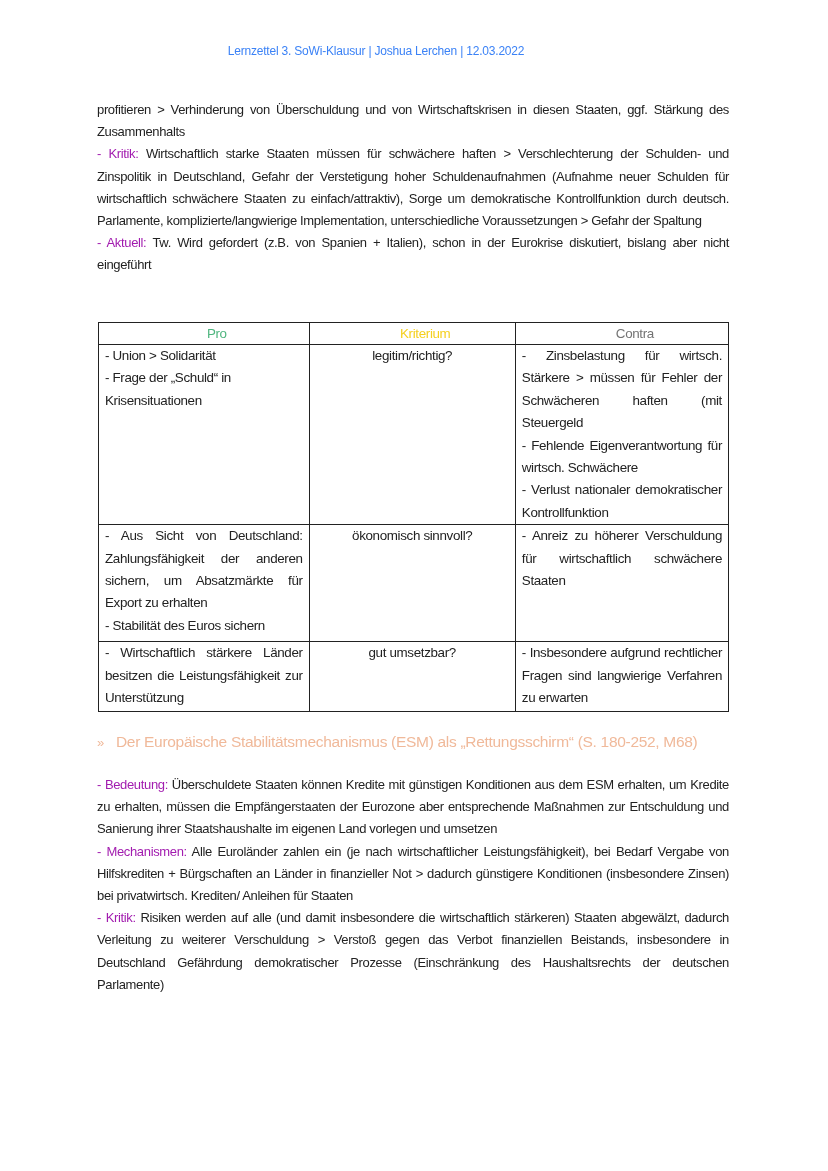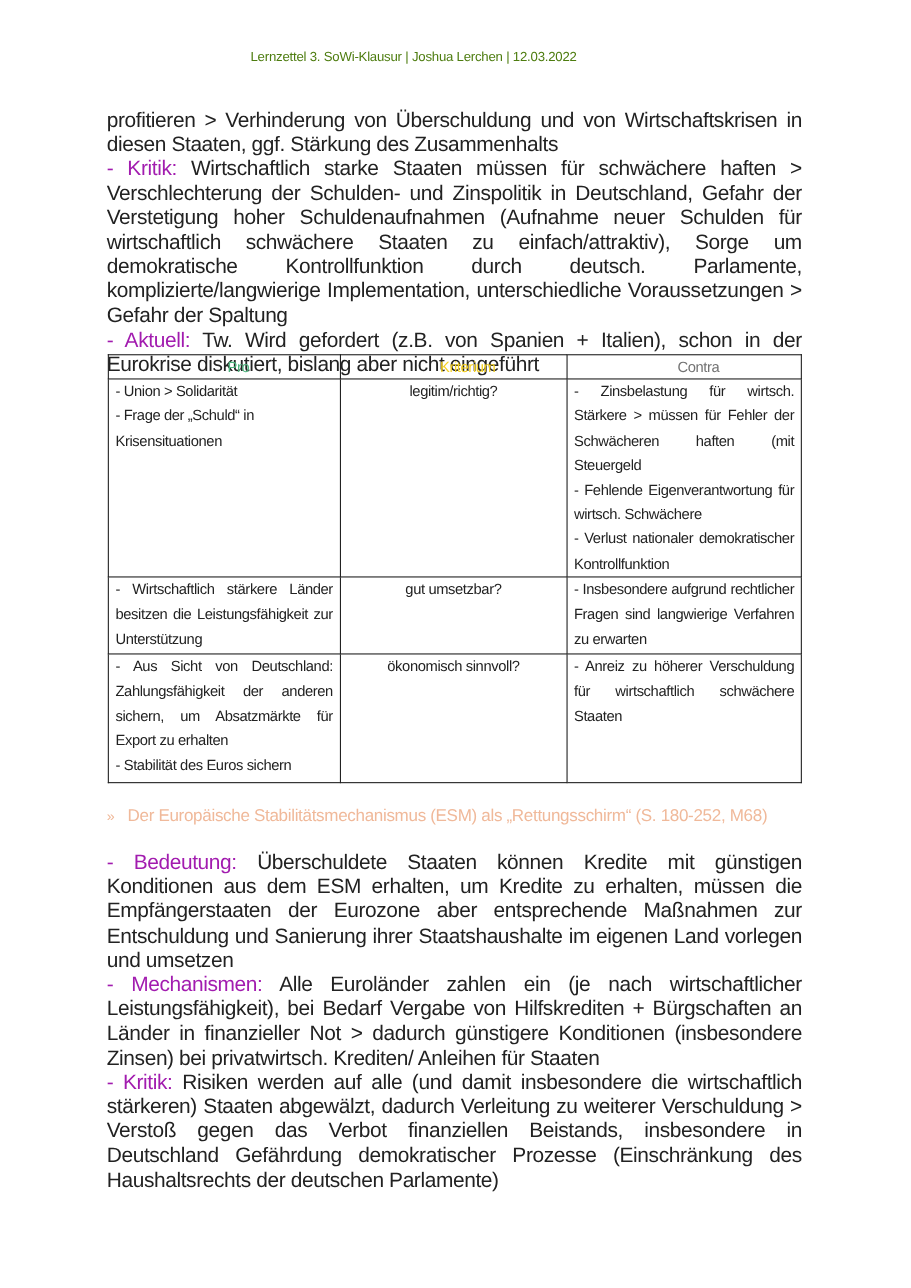--- a/index.html
+++ b/index.html
@@ -1,20 +1,20 @@
 <!DOCTYPE html>
 <html><head>
 <meta charset="utf-8">
 <style>
   html, body { margin:0; padding:0; background:#ffffff; }
   body { width:828px; height:1171px; position:relative; overflow:hidden;
          font-family:"Liberation Sans", sans-serif; color:#222; }
   .header { position:absolute; top:44px; left:0; width:752px; text-align:center;
-            font-size:12px; color:#4d7c0f; letter-spacing:-0.2px; }
-  .content { position:absolute; left:97px; width:632px; font-size:19px;
+            font-size:12px; color:#3b82f6; letter-spacing:-0.2px; }
+  .content { position:absolute; left:97px; width:632px; font-size:13px;
              line-height:22.2px; text-align:justify; letter-spacing:-0.35px; }
   .block { margin:0; }
   .lbl { color:#a21caf; }
   .lbl-ziel { color:#b9dba0; }
   table.pc { position:absolute; left:98px; top:322px; width:631px;
              border-collapse:collapse; font-size:13.4px; line-height:22.4px;
              letter-spacing:-0.35px; }
   table.pc th, table.pc td { border:1px solid #222; vertical-align:top;
              padding:0 6px; }
   table.pc th { font-weight:normal; text-align:center; height:21px; line-height:21px;padding-left:32px; }
@@ -53,37 +53,37 @@
         <div>- Union &gt; Solidarität</div>
         <div>- Frage der „Schuld“ in Krisensituationen</div>
       </td>
       <td class="crit">legitim/richtig?</td>
       <td class="just">
         <div>- Zinsbelastung für wirtsch. Stärkere &gt; müssen für Fehler der Schwächeren haften (mit Steuergeld</div>
         <div>- Fehlende Eigenverantwortung für wirtsch. Schwächere</div>
         <div>- Verlust nationaler demokratischer Kontrollfunktion</div>
       </td>
     </tr>
-    <tr style="height:70px;">
-      <td class="just">
-        <div>- Wirtschaftlich stärkere Länder besitzen die Leistungsfähigkeit zur Unterstützung</div>
-      </td>
-      <td class="crit">gut umsetzbar?</td>
-      <td class="just">
-        <div>- Insbesondere aufgrund rechtlicher Fragen sind langwierige Verfahren zu erwarten</div>
-      </td>
-    </tr>
     <tr style="height:117px;">
       <td class="just">
         <div>- Aus Sicht von Deutschland: Zahlungsfähigkeit der anderen sichern, um Absatzmärkte für Export zu erhalten</div>
         <div>- Stabilität des Euros sichern</div>
       </td>
       <td class="crit">ökonomisch sinnvoll?</td>
       <td class="just">
         <div>- Anreiz zu höherer Verschuldung für wirtschaftlich schwächere Staaten</div>
+      </td>
+    </tr>
+    <tr style="height:70px;">
+      <td class="just">
+        <div>- Wirtschaftlich stärkere Länder besitzen die Leistungsfähigkeit zur Unterstützung</div>
+      </td>
+      <td class="crit">gut umsetzbar?</td>
+      <td class="just">
+        <div>- Insbesondere aufgrund rechtlicher Fragen sind langwierige Verfahren zu erwarten</div>
       </td>
     </tr>
   </tbody>
 </table>
 
 <div class="section-title">
   <span class="arrow">»</span><span>Der Europäische Stabilitätsmechanismus (ESM) als „Rettungsschirm“ (S. 180-252, M68)</span>
 </div>
 
 <div class="content" style="top:758px;margin-top:16px;">

